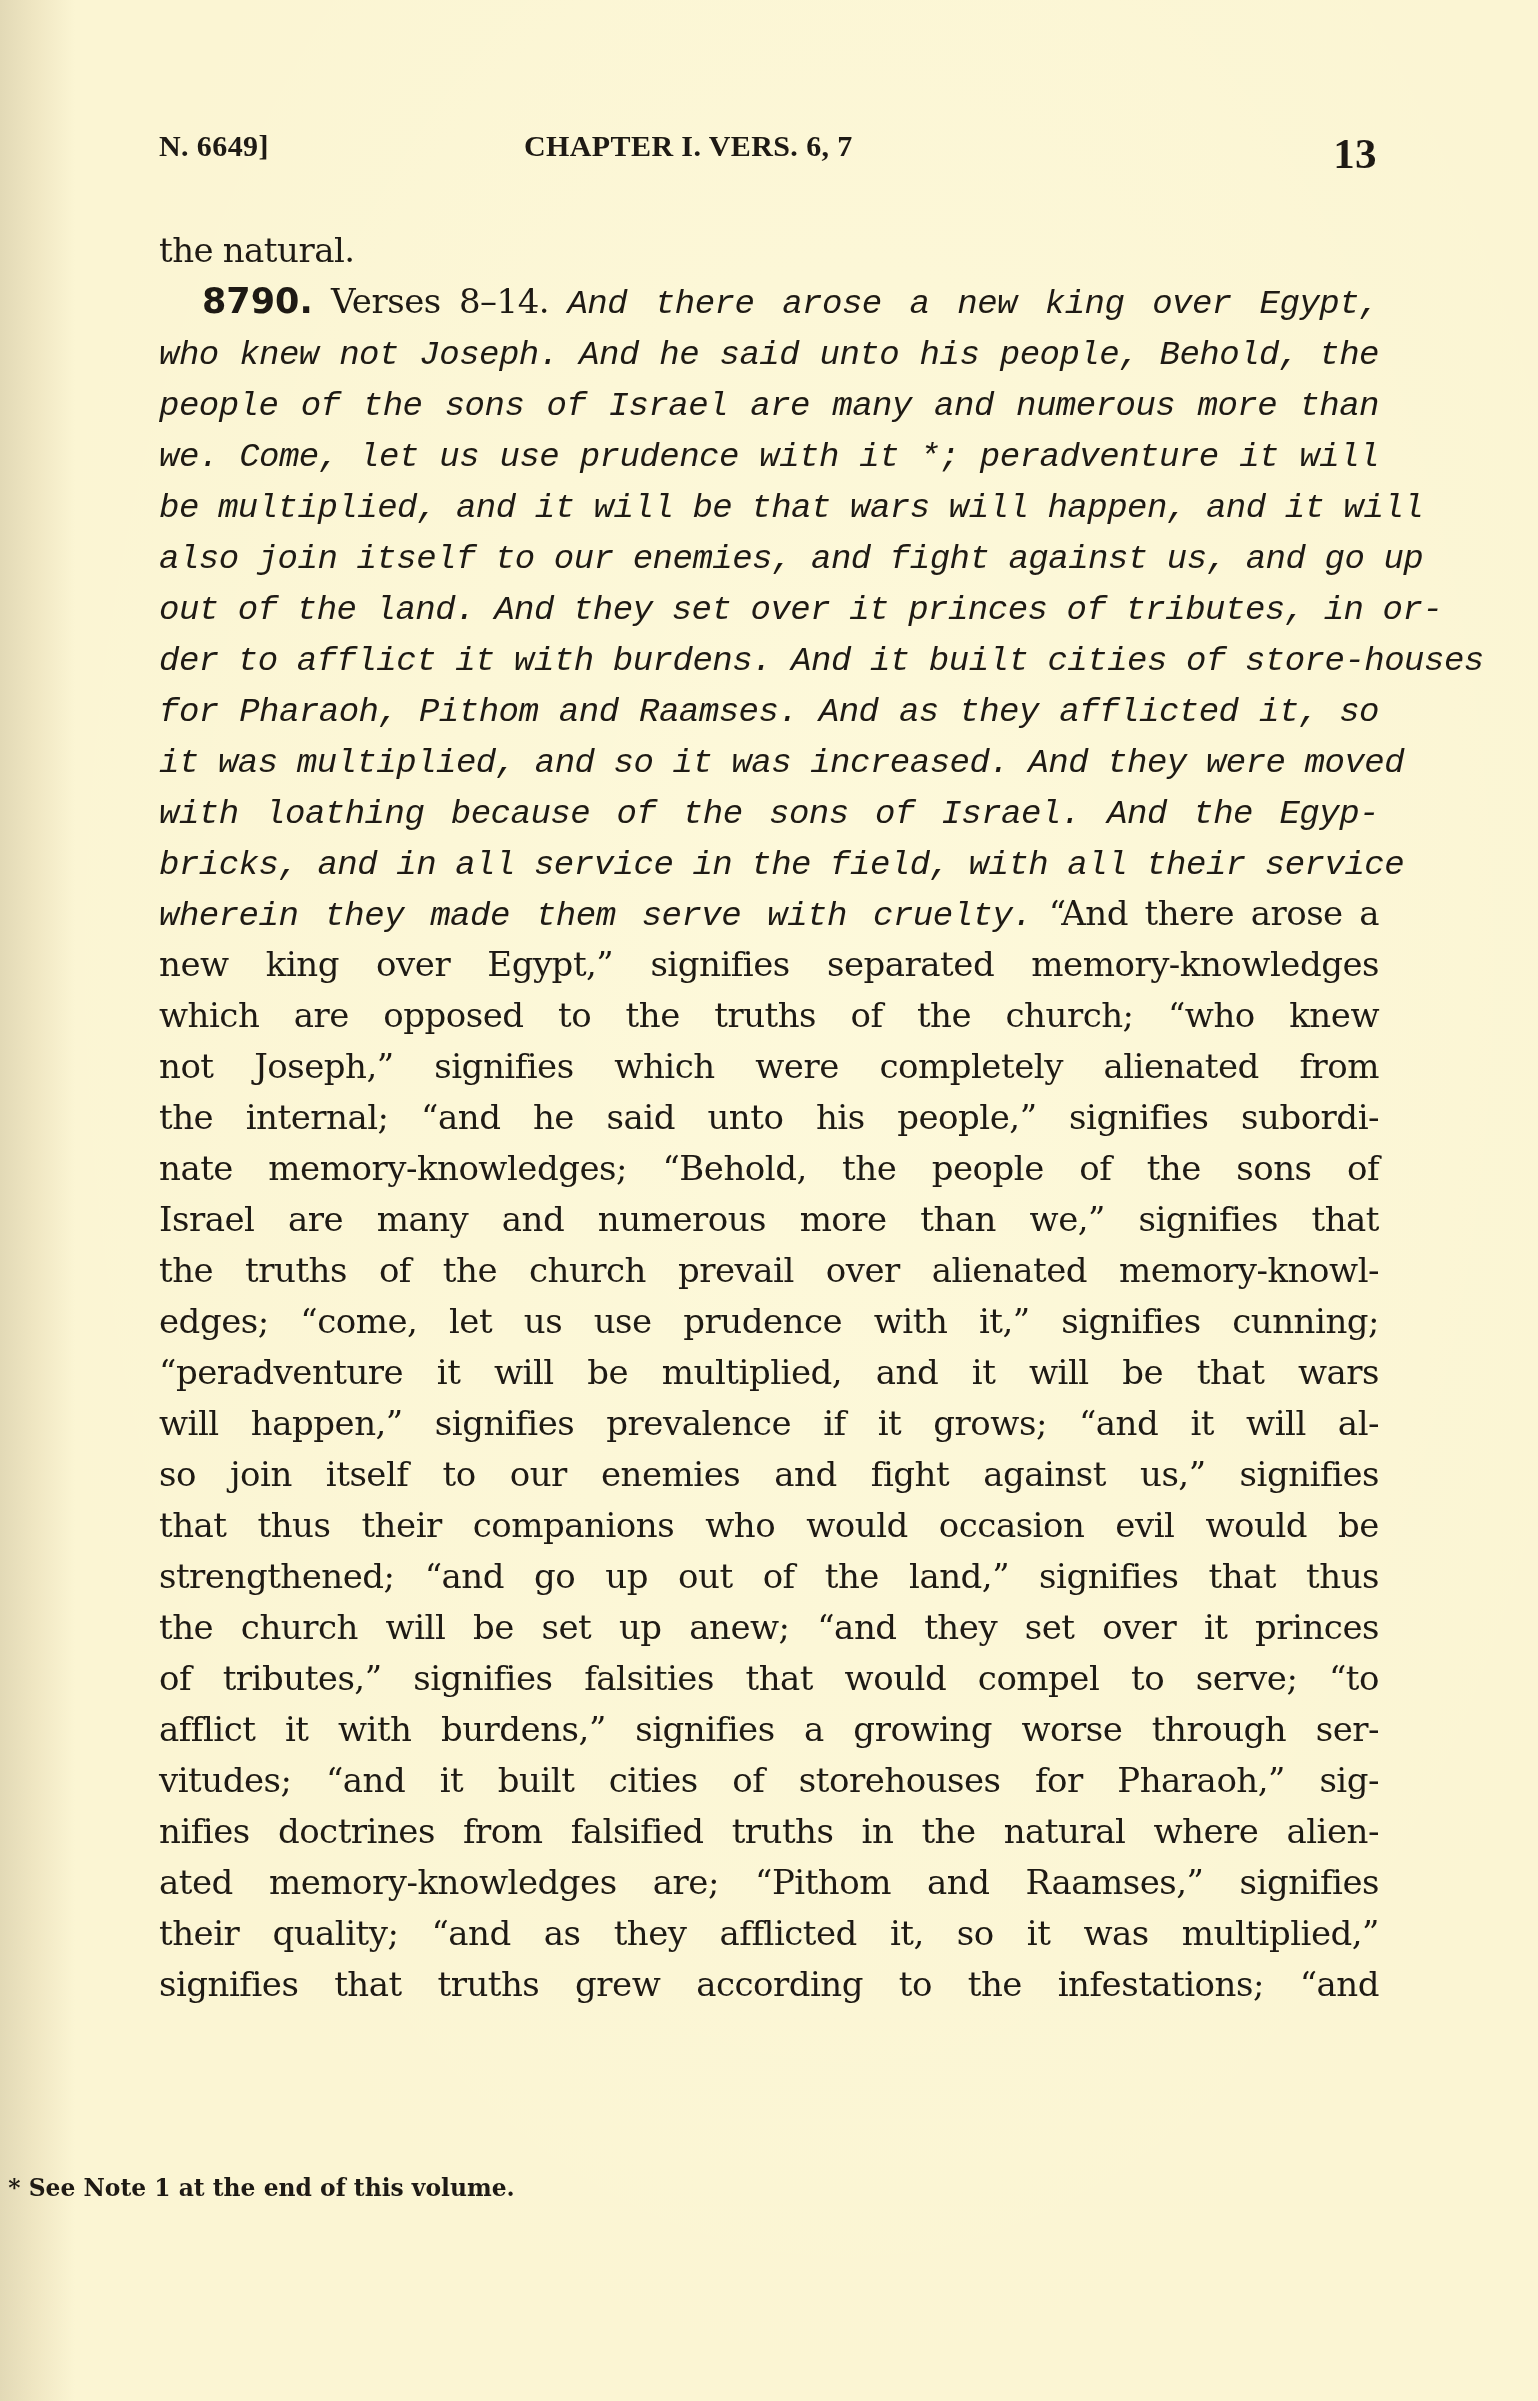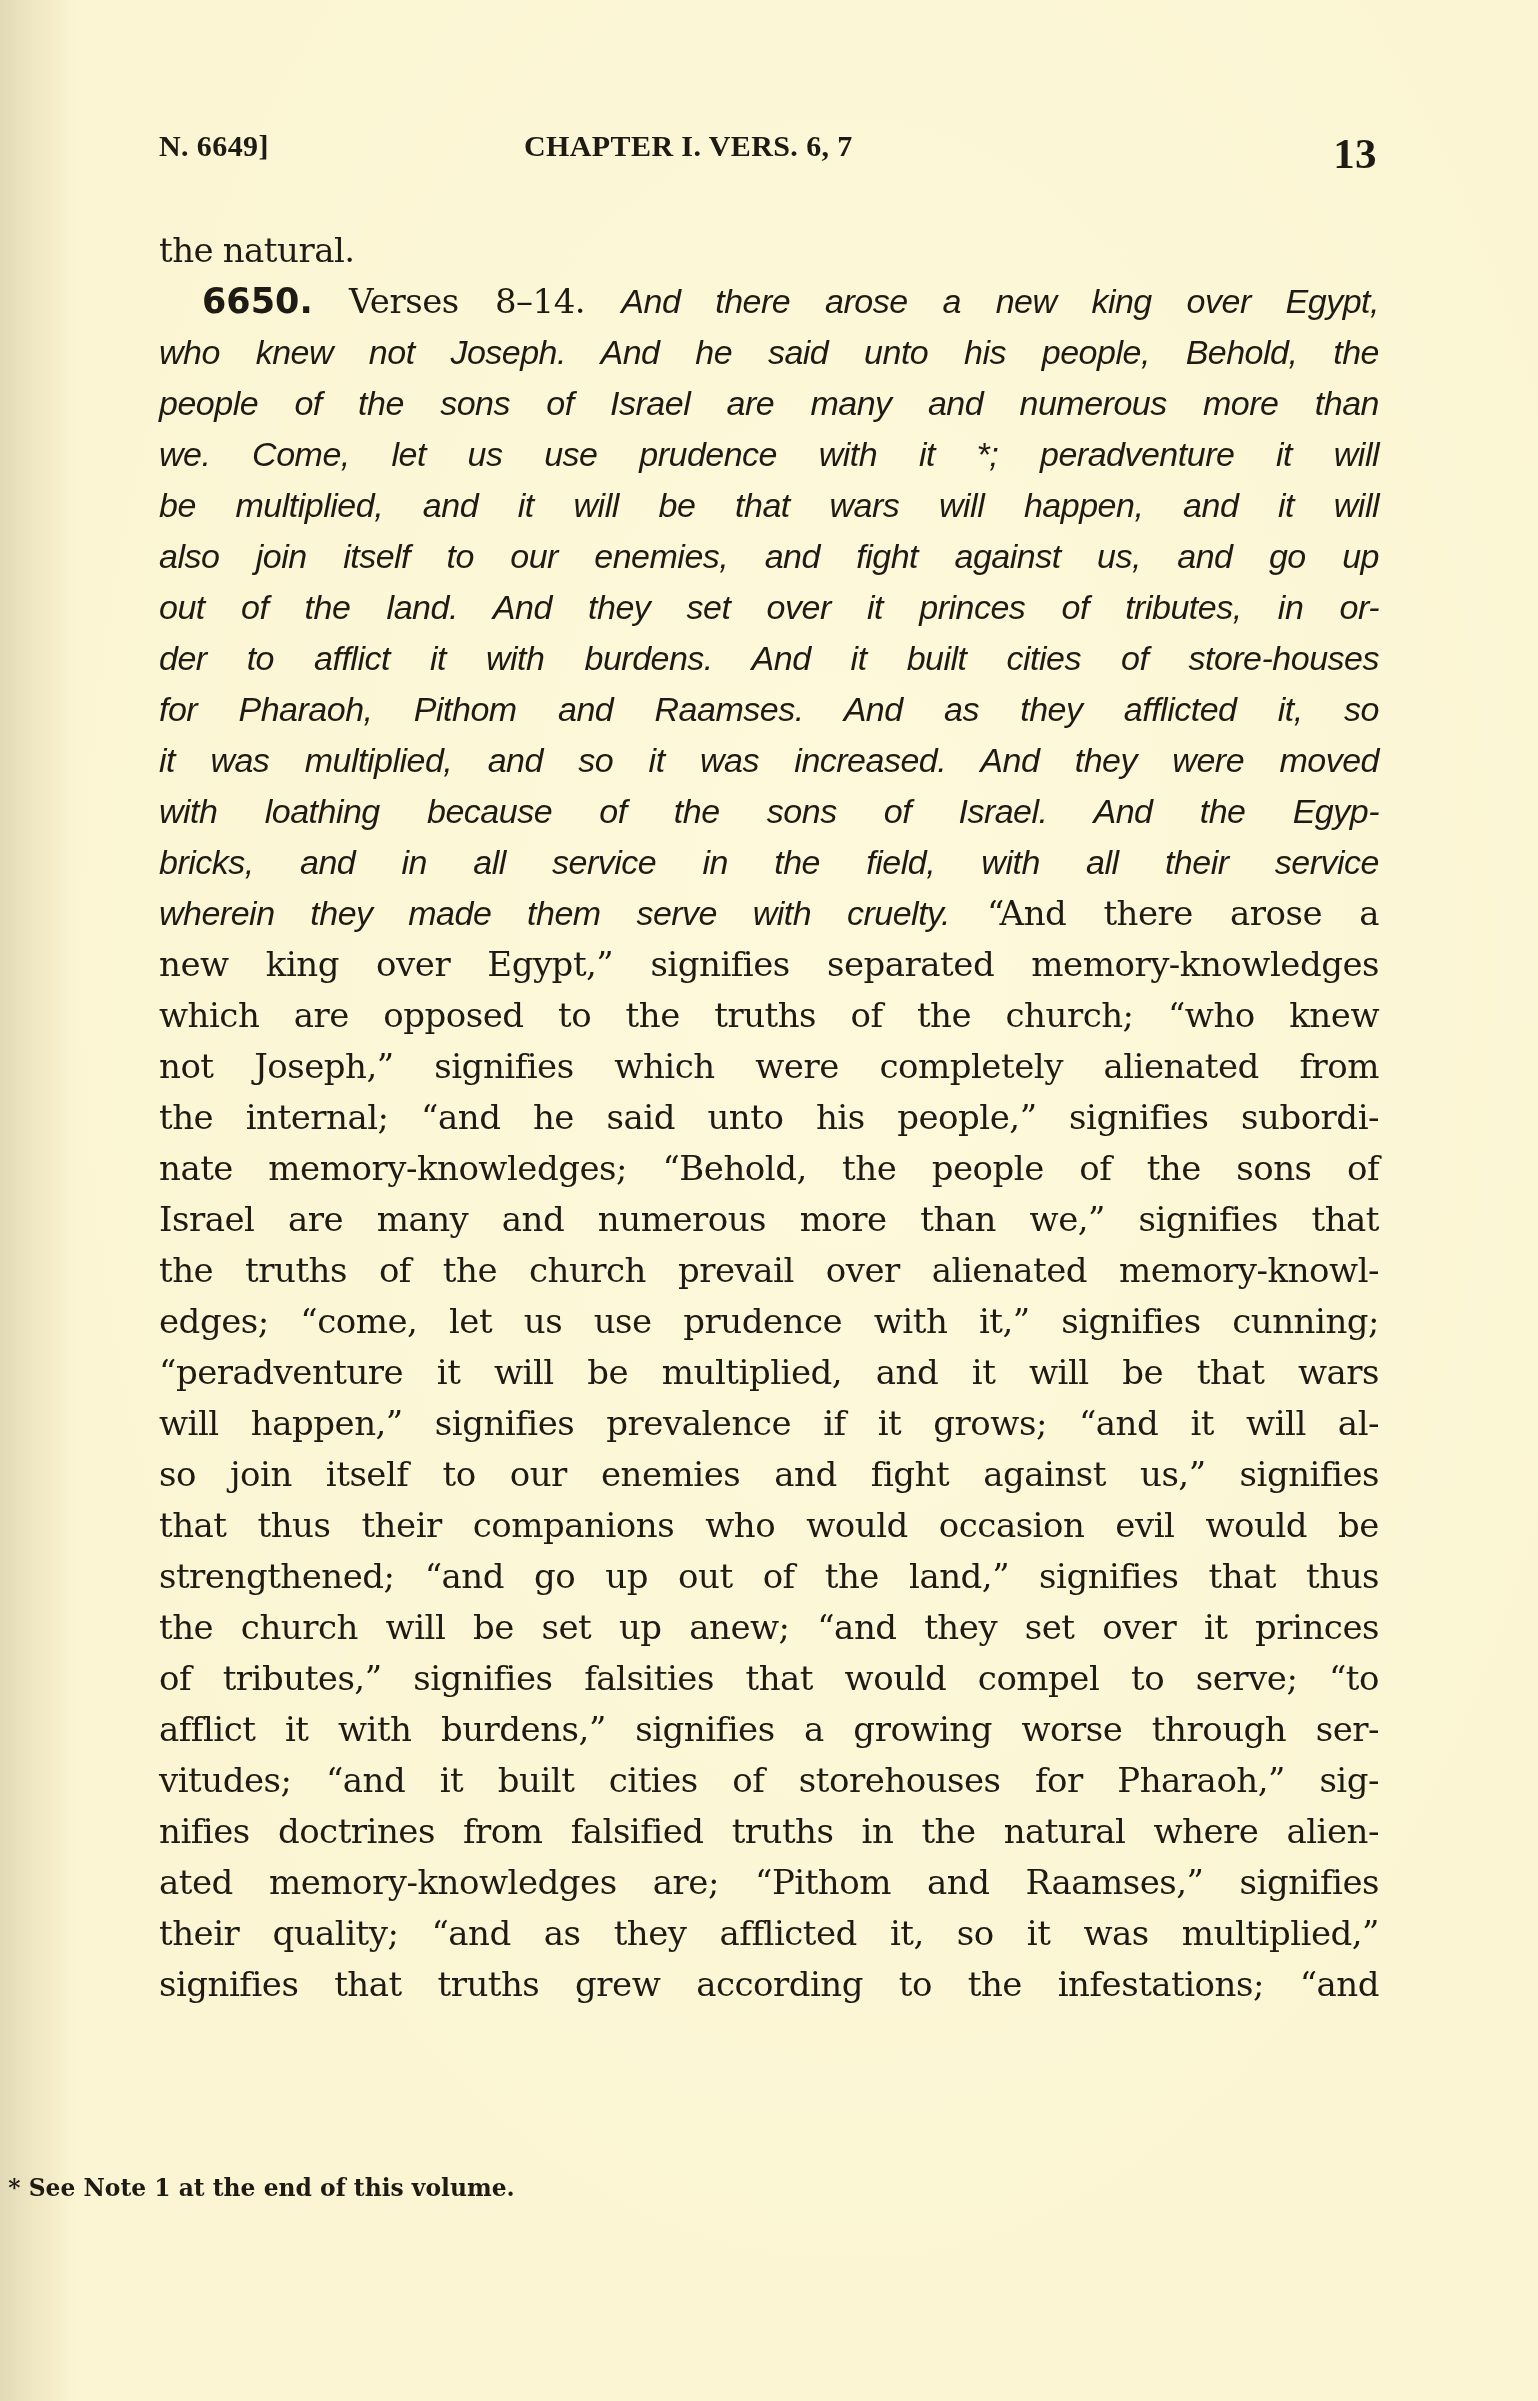--- a/index.html
+++ b/index.html
@@ -73,21 +73,21 @@
       word-spacing: -0.8px;
     }
     .line.last-short {
       text-align-last: left;
     }
     .line.indent {
       padding-left: 43px;
     }
     .it {
       font-style: italic;
-      font-family: Liberation Sans, sans-serif;
+      font-family: Liberation Mono, monospace;
     }
     .num {
       font-family: "DejaVu Sans", sans-serif;
       font-weight: bold;
       font-size: 35px;
       letter-spacing: 0;
     }
     .footnote {
       position: absolute;
       top: 2174px;
@@ -113,21 +113,21 @@
 <header class="running-head">
   <span class="left">N. 6649]</span>
   <span class="center">CHAPTER I. VERS. 6, 7</span>
   <span class="right">13</span>
 </header>
 
 <main class="text-block">
   <div class="line last-short">the natural.</div>
 
   <div class="line indent">
-    <span class="num">6650.</span>
+    <span class="num">8790.</span>
     <span>Verses 8–14.</span>
     <span class="it">And there arose a new king over Egypt,</span>
   </div>
 
   <div id="para-lines">
       <div class="line"><span class="it">who knew not Joseph.  And he said unto his people, Behold, the</span></div>
       <div class="line"><span class="it">people of the sons of Israel are many and numerous more than</span></div>
       <div class="line"><span class="it">we.  Come, let us use prudence with it *; peradventure it will</span></div>
       <div class="line"><span class="it">be multiplied, and it will be that wars will happen, and it will</span></div>
       <div class="line"><span class="it">also join itself to our enemies, and fight against us, and go up</span></div>

